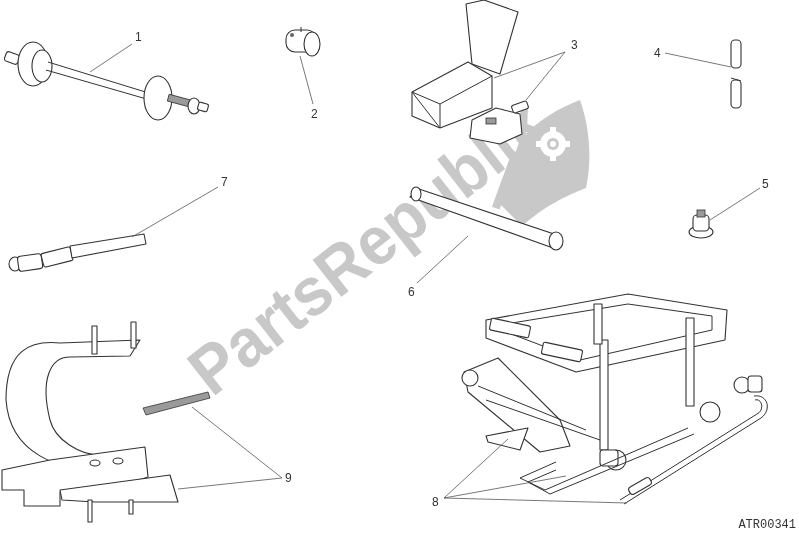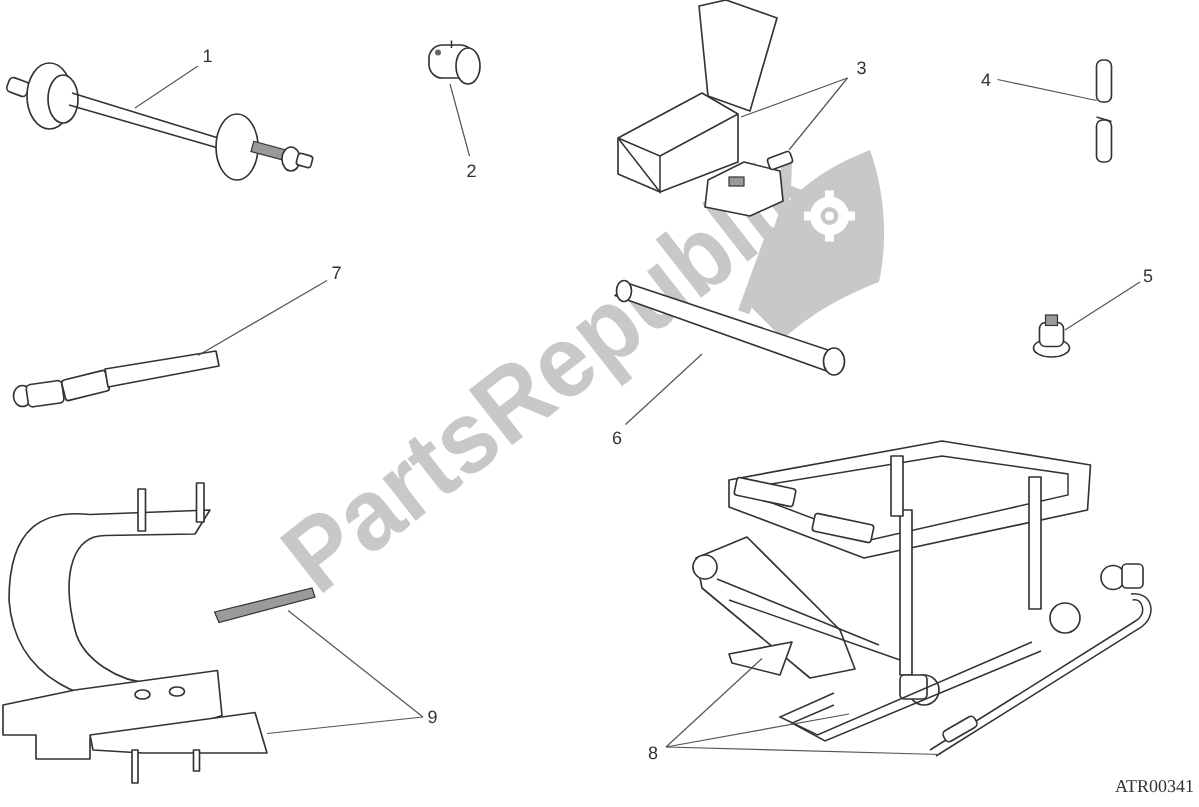--- a/index.html
+++ b/index.html
@@ -1,19 +1,19 @@
 <!DOCTYPE html>
 <html><head>
 <meta charset="utf-8">
 <style>
   html, body { margin: 0; padding: 0; background: #ffffff; }
   body { width: 799px; height: 538px; position: relative; overflow: hidden; font-family: "Liberation Sans", sans-serif; }
   #canvas { position: absolute; left: 0; top: 0; width: 799px; height: 538px; }
   .callout { position: absolute; font-family: "Liberation Sans", sans-serif; font-size: 12px; color: #333333; line-height: 12px; }
-  .drawing-id { position: absolute; right: 3px; bottom: 6px; font-family: Liberation Serif, serif; font-size: 12px; color: #333333; }
+  .drawing-id { position: absolute; right: 3px; bottom: 6px; font-family: Liberation Mono, monospace; font-size: 12px; color: #333333; }
   svg .part { fill: #ffffff; stroke: #333333; stroke-width: 1.1; stroke-linejoin: round; }
   svg .part-thin { fill: none; stroke: #333333; stroke-width: 1; }
   svg .shade { fill: #9a9a9a; stroke: #333333; stroke-width: 0.8; }
   svg .leader { fill: none; stroke: #555555; stroke-width: 0.8; }
   svg .wm { fill: #c8c8c8; }
 </style>
 </head>
 <body>
 
 <div id="canvas">

